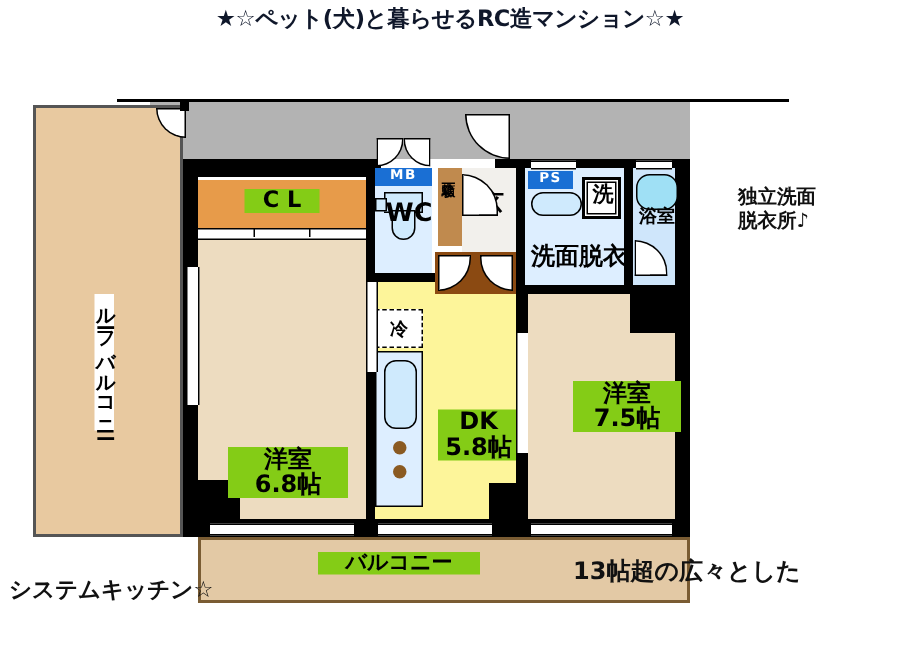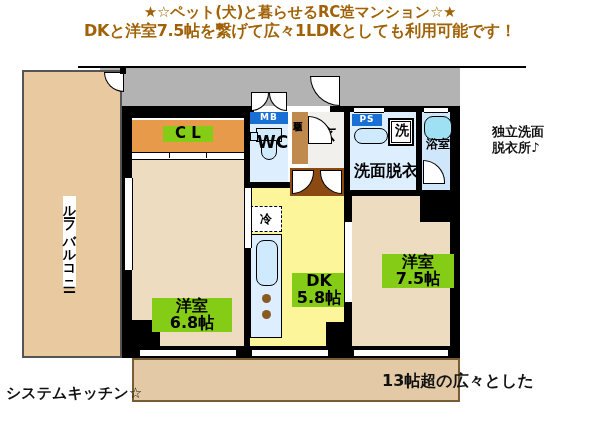--- a/index.html
+++ b/index.html
@@ -1,21 +1,21 @@
 <!DOCTYPE html>
 <html><head>
 <meta charset="utf-8">
 <style>
   html,body{margin:0;padding:0;background:#ffffff;}
   body{width:600px;height:430px;position:relative;overflow:hidden;
        font-family:"DejaVu Sans","Liberation Sans",sans-serif;}
 
   
   #headline{position:absolute;left:0;top:4px;width:600px;text-align:center;}
-  #headline div{font-weight:bold;color:#a16207;line-height:1.18;
+  #headline div{font-weight:bold;color:#0f172a;line-height:1.18;
                 letter-spacing:-0.3px;white-space:nowrap;}
   .hl1{font-size:15px;}
   .hl2{font-size:15px;}
   .hl3{font-size:16px;}
 
   
   #plan{position:absolute;left:0;top:68px;width:600px;height:300px;}
   .abs{position:absolute;box-sizing:border-box;}
 
   
@@ -65,21 +65,20 @@
   #note-left{left:6px;top:385px;font-size:15px;}
   #note-right{left:382px;top:372px;font-size:16px;}
   #note-wash{left:492px;top:124px;font-size:13px;line-height:1.22;}
   .hrule{position:absolute;left:78px;top:66px;width:448px;height:2px;background:#000;}
 </style>
 </head>
 <body>
 
 <div id="headline">
   <div class="hl1">★☆ペット(犬)と暮らせるRC造マンション☆★</div>
-  <div class="hl3">DKと洋室7.5帖を繋げて広々1LDKとしても利用可能です！</div>
 </div>
 <div class="hrule"></div>
 
 <div id="plan">
 
   <div class="abs corr" style="left:100px;top:0px;width:330px;height:38px;"></div>
   <div class="abs corr" style="left:430px;top:0px;width:30px;height:58px;"></div>
 
   <div class="abs roofb" style="left:22px;top:2px;width:100px;height:288px;border:2px solid #555;"></div>
   <div class="vlabel" style="left:63px;top:128px;font-size:13px;">ルーフバルコニー</div>
@@ -196,20 +195,21 @@
   <div class="abs wall" style="left:326px;top:254px;width:26px;height:24px;"></div>
 
   <div class="abs tatami" style="left:352px;top:128px;width:98px;height:150px;"></div>
   <div class="abs wall" style="left:420px;top:128px;width:30px;height:26px;"></div>
   <div class="lbl" style="left:382px;top:186px;width:70px;font-size:16px;">
     <span>洋室</span><br>
     <span>7.5帖</span>
   </div>
 
   <div class="abs balc" style="left:132px;top:290px;width:328px;height:44px;border:2px solid #7a5c33;"></div>
+  <div class="lbl" style="left:212px;top:300px;width:106px;font-size:14px;">バルコニー</div>
 
   <div class="win" style="left:140px;top:281px;width:96px;height:6px;"></div>
   <div class="win" style="left:252px;top:281px;width:76px;height:6px;"></div>
   <div class="win" style="left:354px;top:281px;width:94px;height:6px;"></div>
 
 </div>
 
 <div class="note" id="note-wash">
   <div>独立洗面</div>
   <div>脱衣所♪</div>

